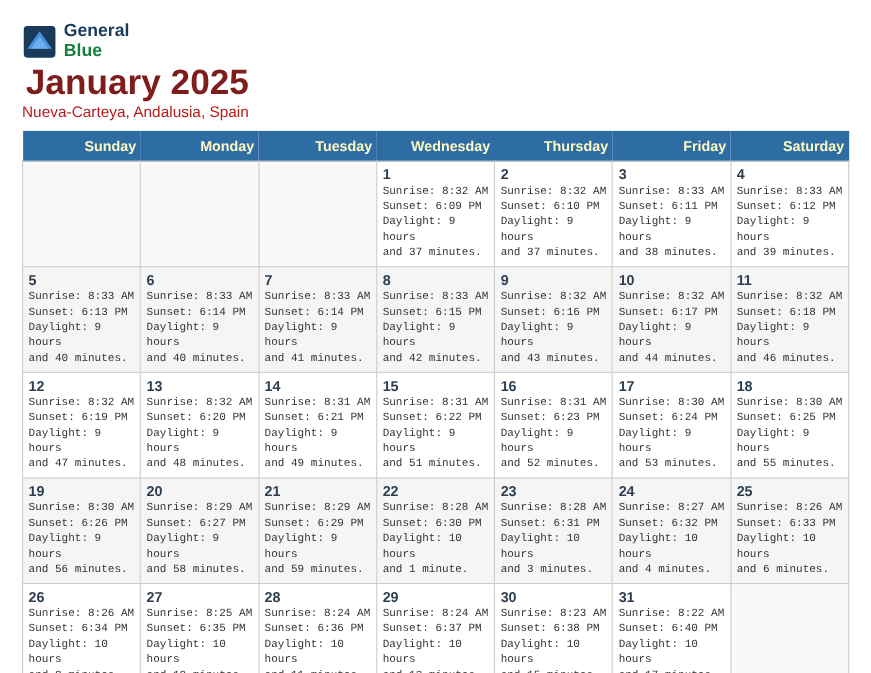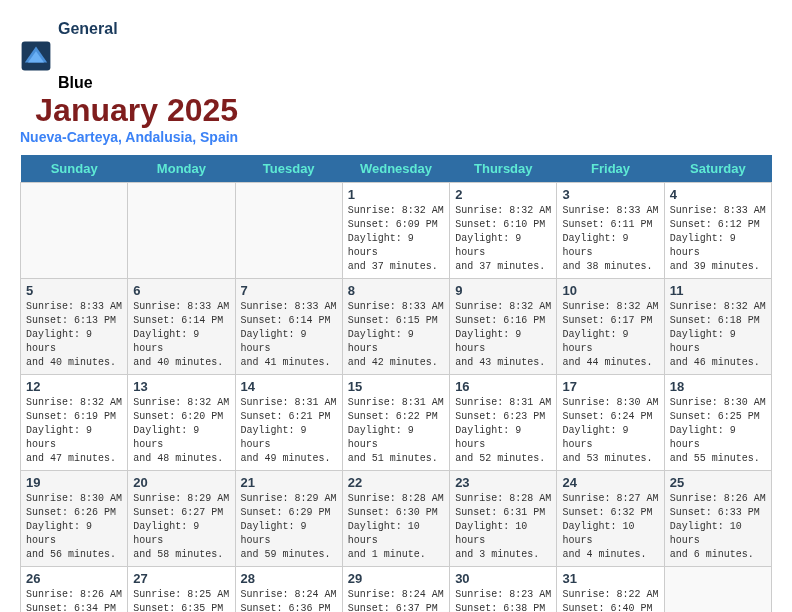--- a/index.html
+++ b/index.html
@@ -29,33 +29,32 @@
     .title-block {
       text-align: right;
     }
     .calendar-title {
       font-size: 32px;
       font-weight: bold;
       color: #7f1d1d;
     }
     .calendar-subtitle {
       font-size: 14px;
-      color: #3b82f6;
-      font-weight: bold;
+      color: #b91c1c;
     }
     table {
       width: 100%;
       border-collapse: collapse;
       font-size: 11px;
     }
     thead th {
       background-color: #2e6da4;
-      color: #5eead4;
+      color: #fef9c3;
       padding: 6px 4px;
-      text-align: center;
+      text-align: right;
       font-size: 13px;
       font-weight: bold;
     }
     tbody td {
       border: 1px solid #ccc;
       vertical-align: top;
       padding: 4px 5px;
       width: calc(100% / 7);
       min-height: 80px;
       height: 80px;
@@ -87,21 +86,21 @@
 
 <div class="header">
   <div class="logo">
     <svg class="logo-icon" viewBox="0 0 40 40">
       <rect x="2" y="2" width="36" height="36" rx="4" fill="#1a3a5c"></rect>
       <polygon points="20,8 34,28 6,28" fill="#4a90d9"></polygon>
       <polygon points="20,14 30,28 10,28" fill="#6ab0f5"></polygon>
     </svg>
     <div>
       <div style="font-size:16px; font-weight:bold; color:#1a3a5c;">General</div>
-      <div style="font-size:16px; font-weight:bold; color:#000000;margin-top:36px;">Blue</div>
+      <div style="font-size:16px; font-weight:bold; color:#15803d;">Blue</div>
     </div>
   </div>
   <div class="title-block">
     <div class="calendar-title">January 2025</div>
     <div class="calendar-subtitle">Nueva-Carteya, Andalusia, Spain</div>
   </div>
 </div>
 
 <table>
   <thead>

